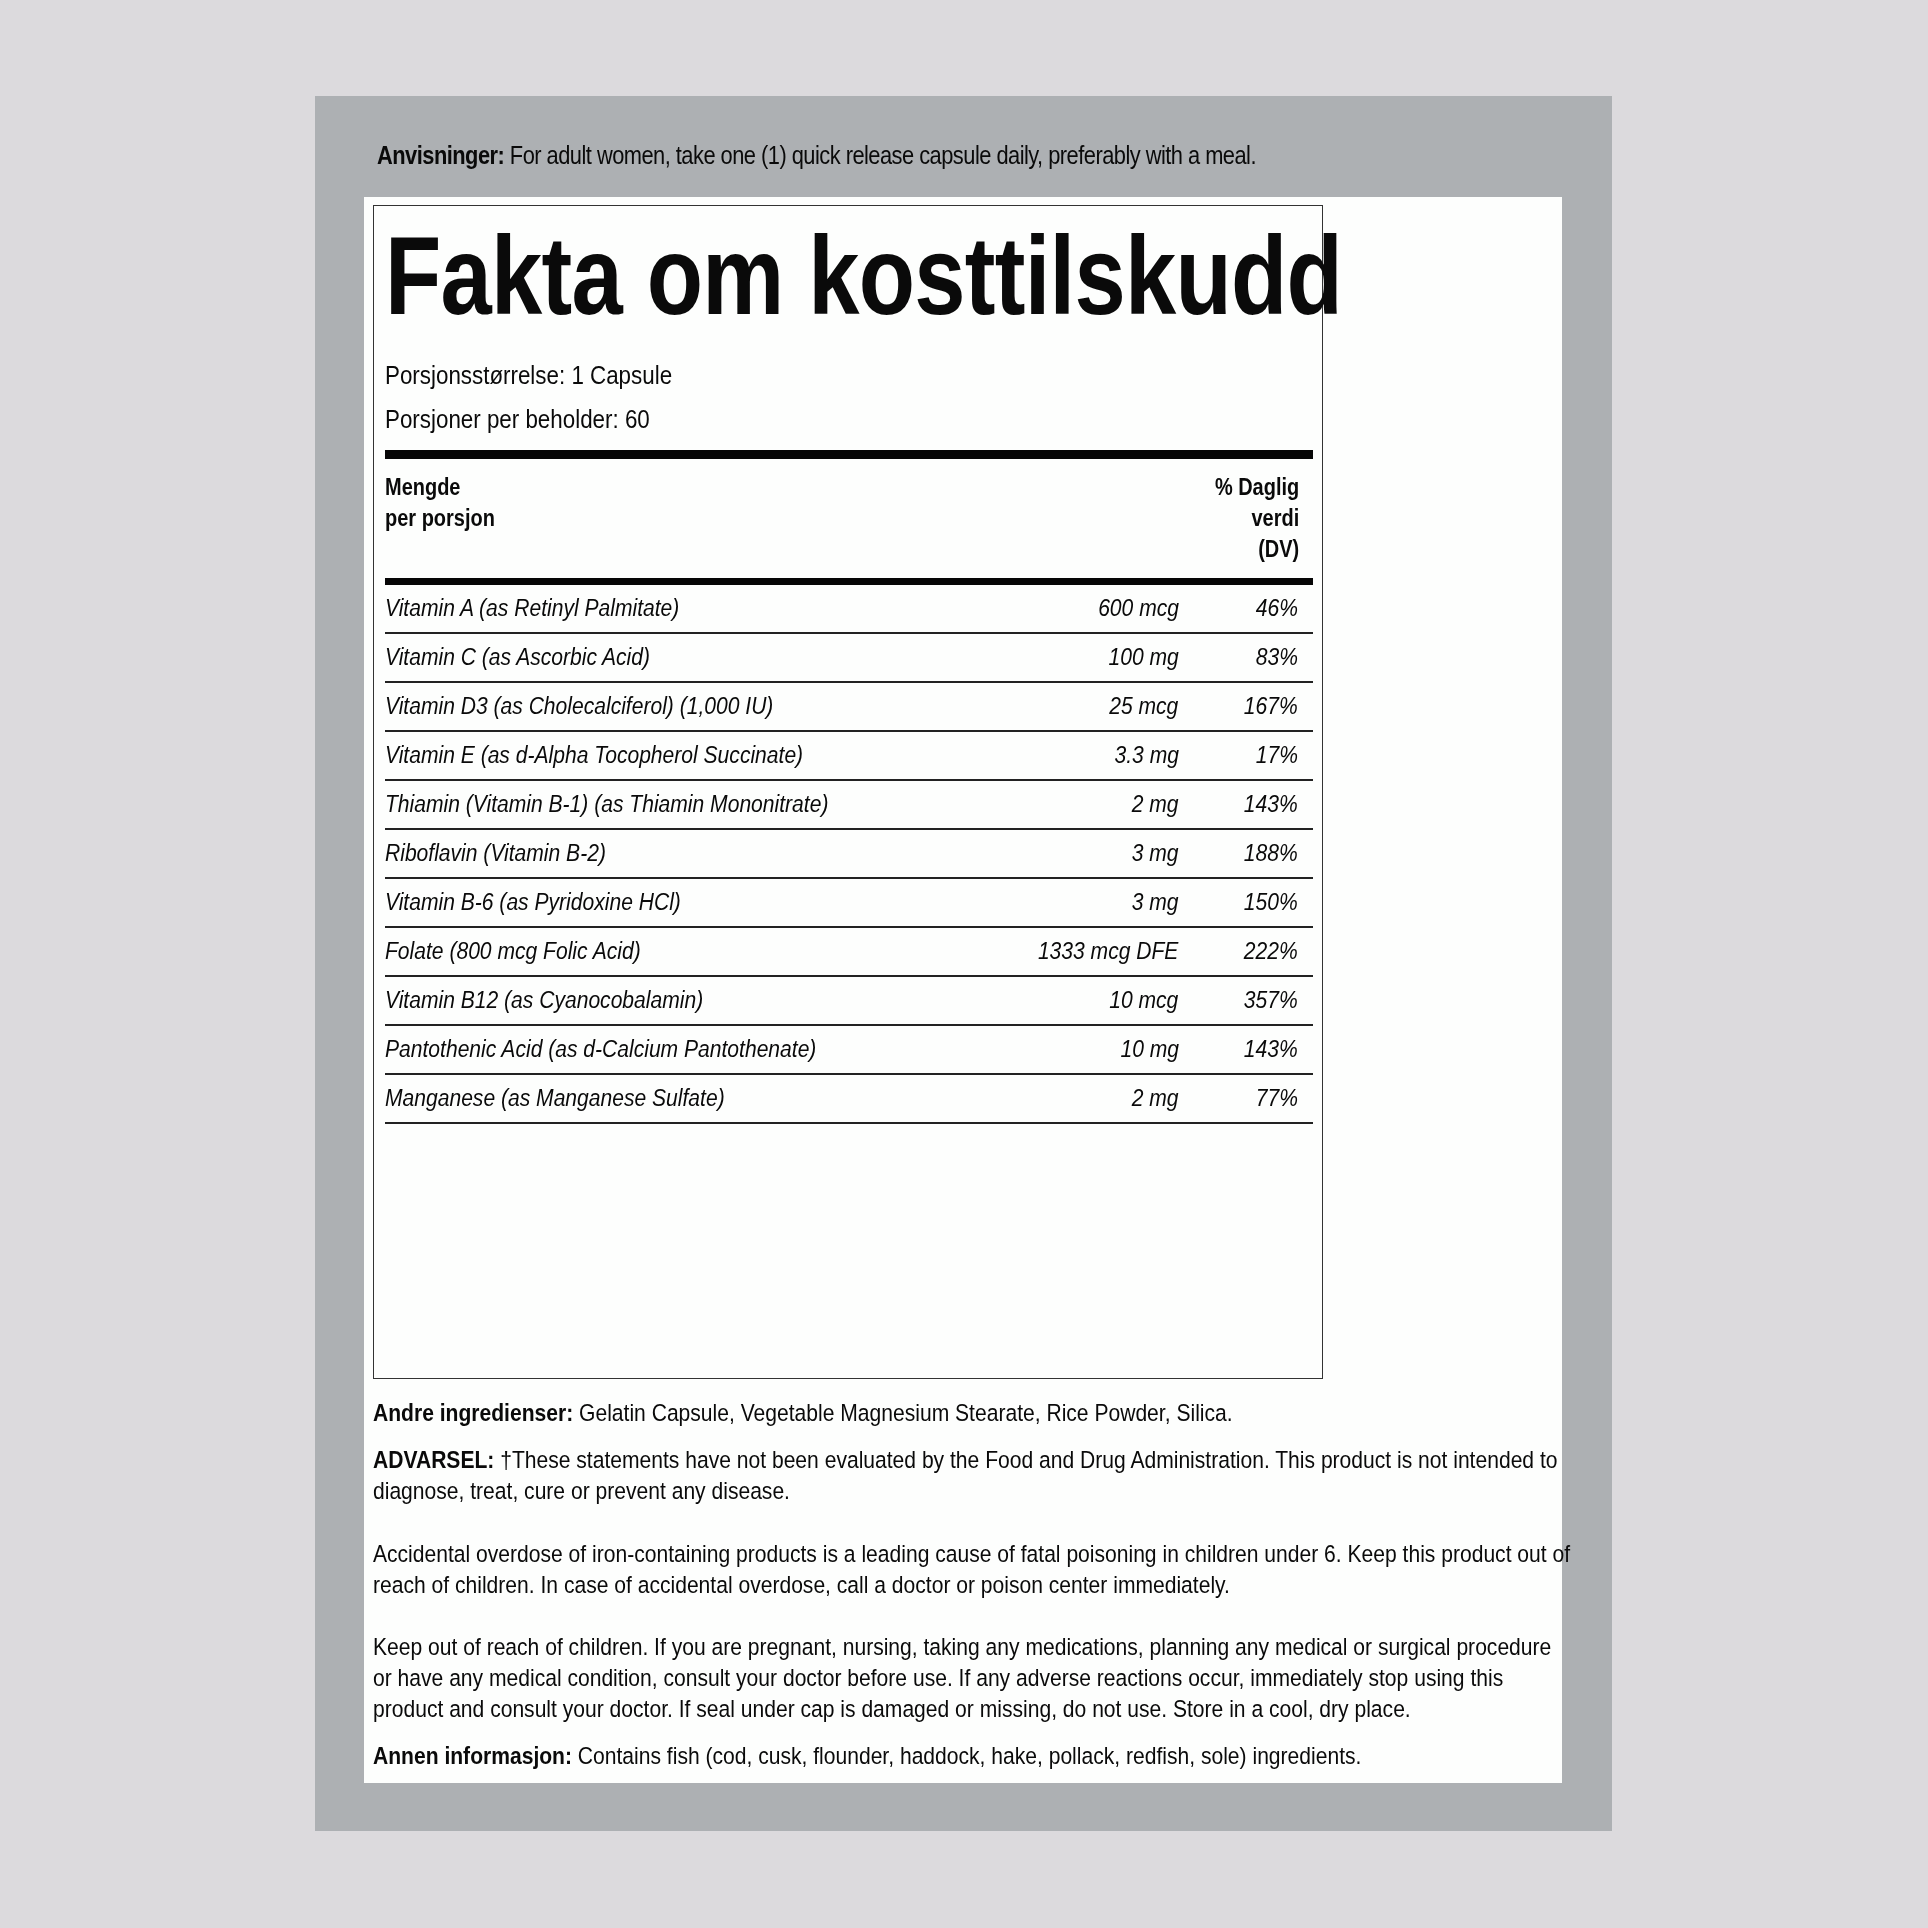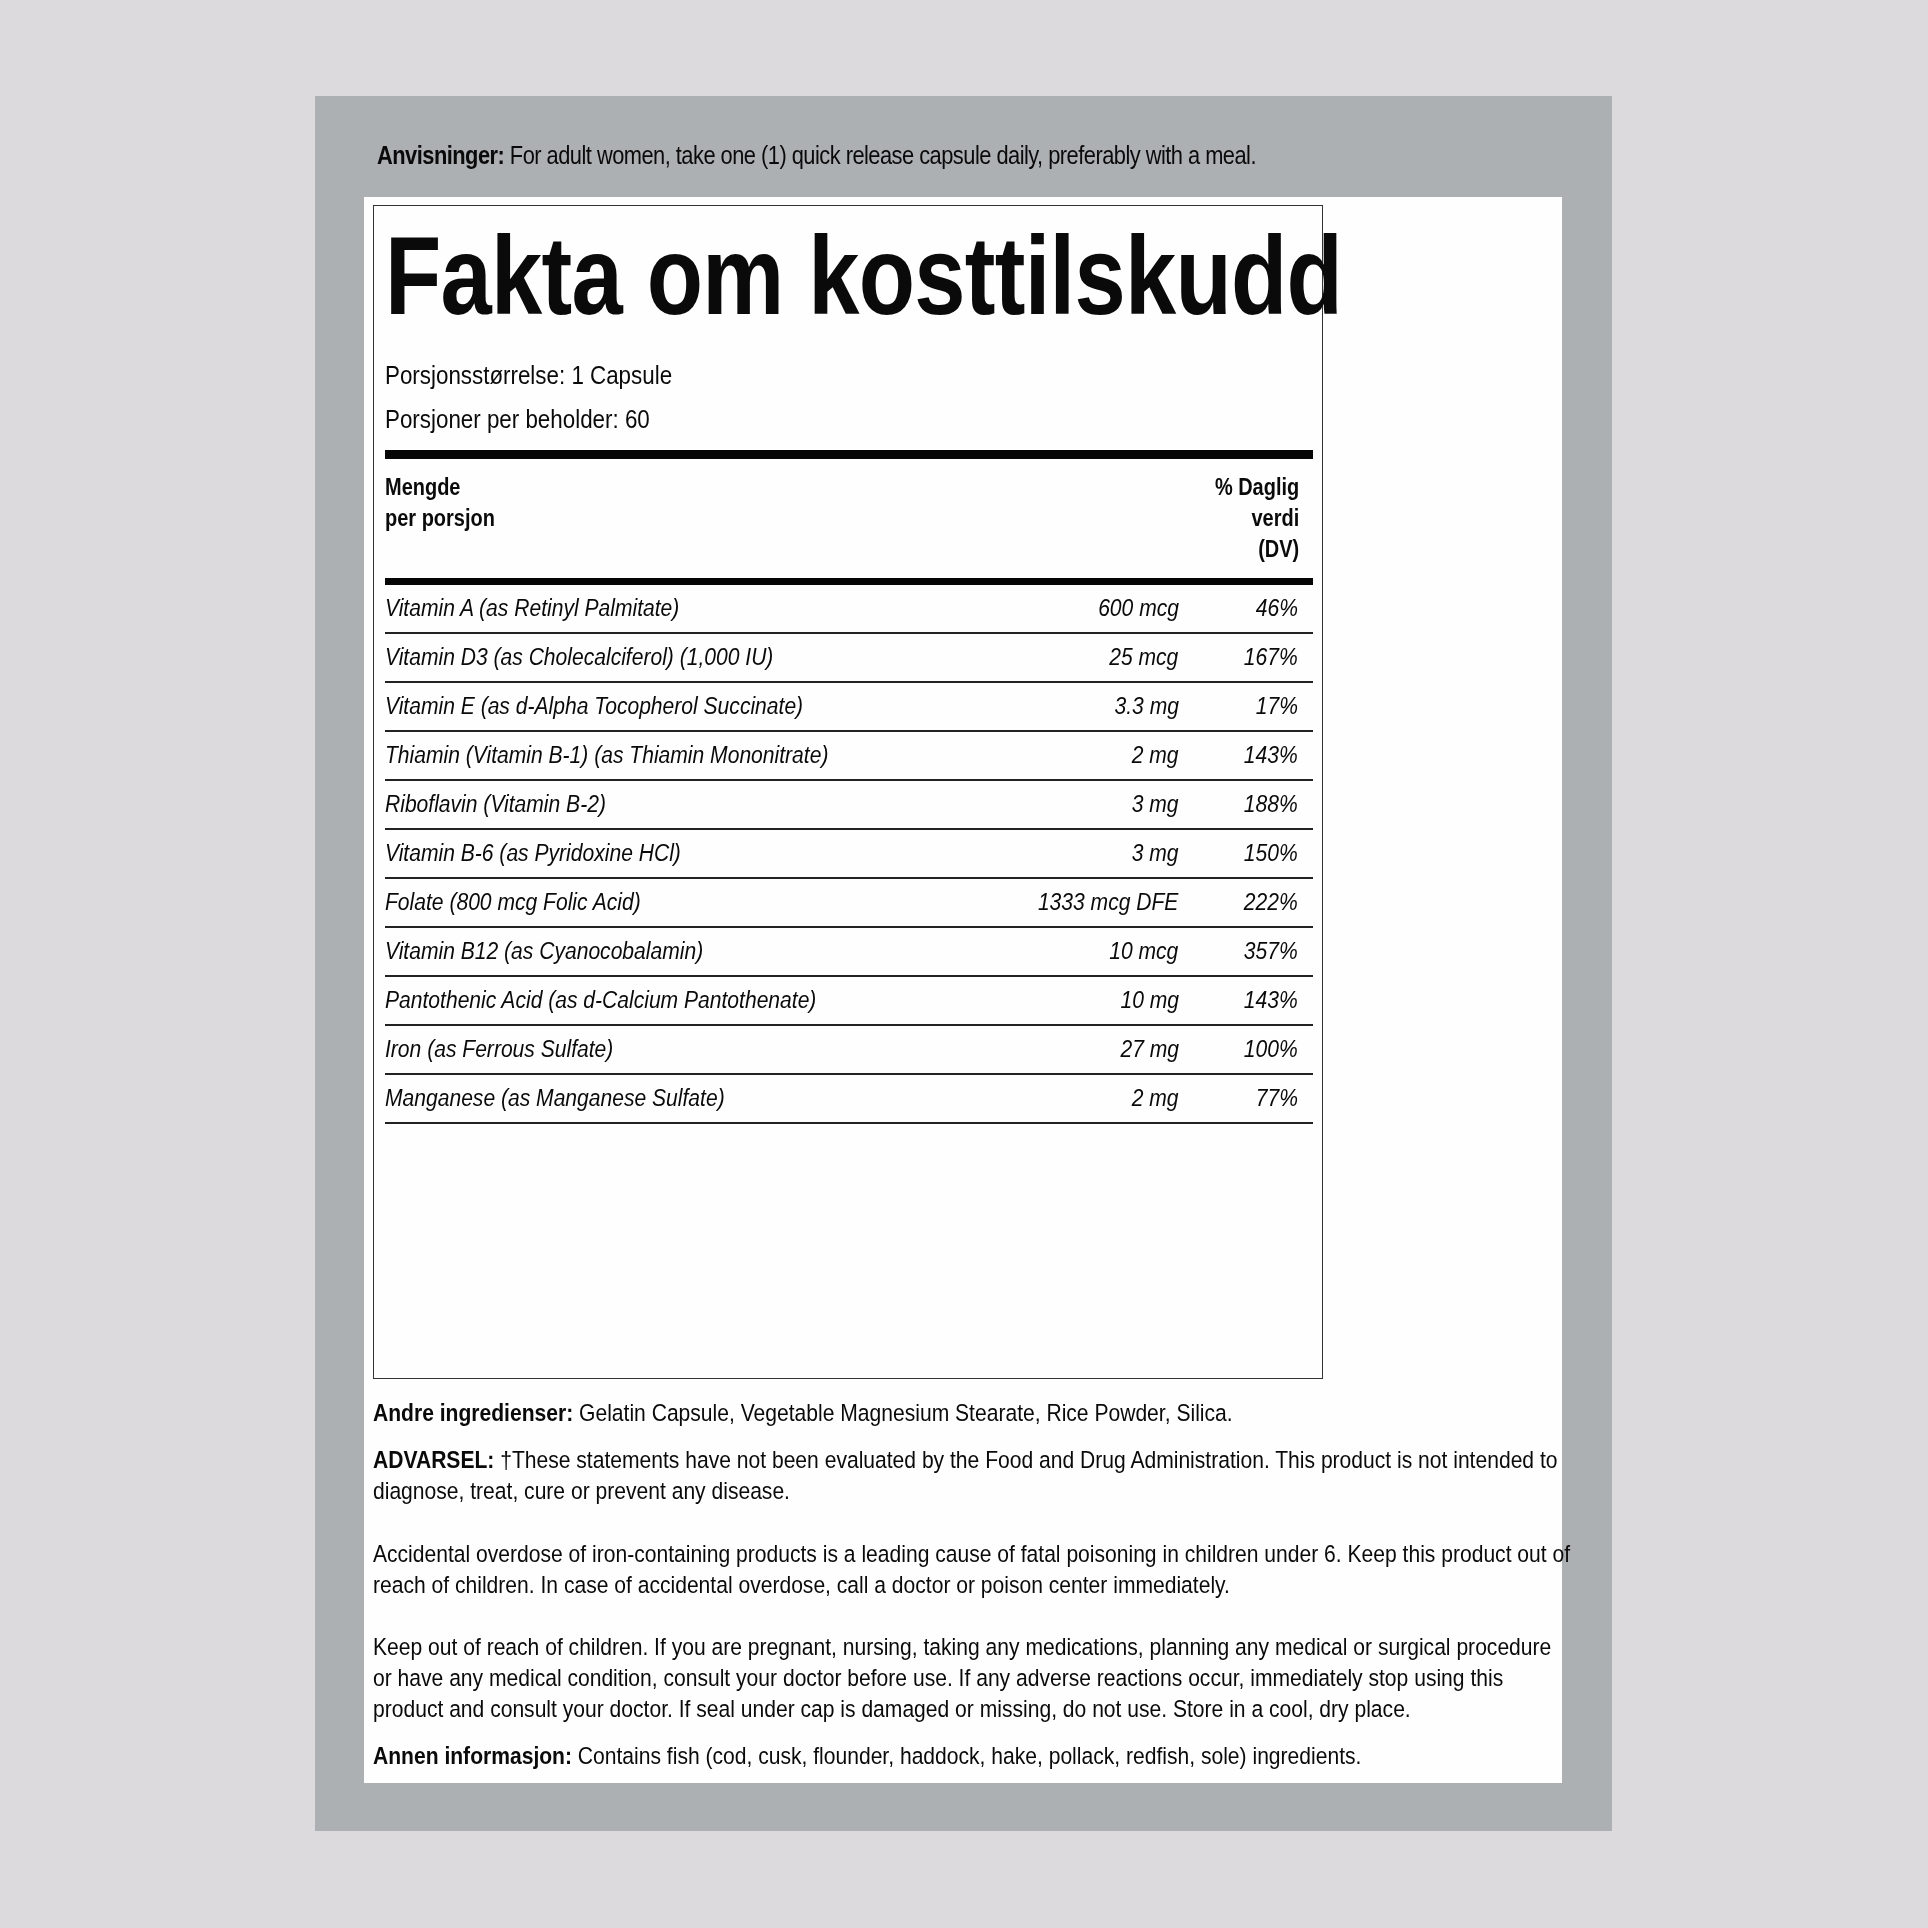--- a/index.html
+++ b/index.html
@@ -67,20 +67,25 @@
   </div>
   <div class="rule-mid" style="top:372px"></div>
 
   <div class="rows">
     <div class="row">
         <span class="name">Vitamin A (as Retinyl Palmitate)</span>
         <span class="amt">600 mcg</span>
         <span class="dv">46%</span>
       </div>
     <div class="row">
+        <span class="name">Vitamin C (as Ascorbic Acid)</span>
+        <span class="amt">100 mg</span>
+        <span class="dv">83%</span>
+      </div>
+    <div class="row">
         <span class="name">Vitamin D3 (as Cholecalciferol) (1,000 IU)</span>
         <span class="amt">25 mcg</span>
         <span class="dv">167%</span>
       </div>
     <div class="row">
         <span class="name">Vitamin E (as d-Alpha Tocopherol Succinate)</span>
         <span class="amt">3.3 mg</span>
         <span class="dv">17%</span>
       </div>
     <div class="row">
@@ -107,25 +112,20 @@
         <span class="name">Vitamin B12 (as Cyanocobalamin)</span>
         <span class="amt">10 mcg</span>
         <span class="dv">357%</span>
       </div>
     <div class="row">
         <span class="name">Pantothenic Acid (as d-Calcium Pantothenate)</span>
         <span class="amt">10 mg</span>
         <span class="dv">143%</span>
       </div>
     <div class="row">
-        <span class="name">Iron (as Ferrous Sulfate)</span>
-        <span class="amt">27 mg</span>
-        <span class="dv">100%</span>
-      </div>
-    <div class="row">
         <span class="name">Manganese (as Manganese Sulfate)</span>
         <span class="amt">2 mg</span>
         <span class="dv">77%</span>
       </div>
   </div>
 </div>
 
 <div class="para" style="top:1397px">
   <span class="b">Andre ingredienser:</span><span> Gelatin Capsule, Vegetable Magnesium Stearate, Rice Powder, Silica.</span>
 </div>

